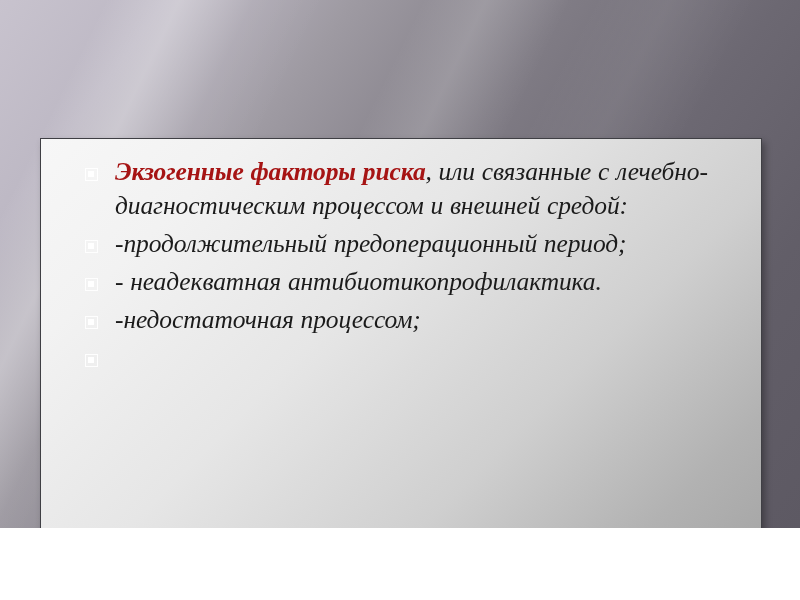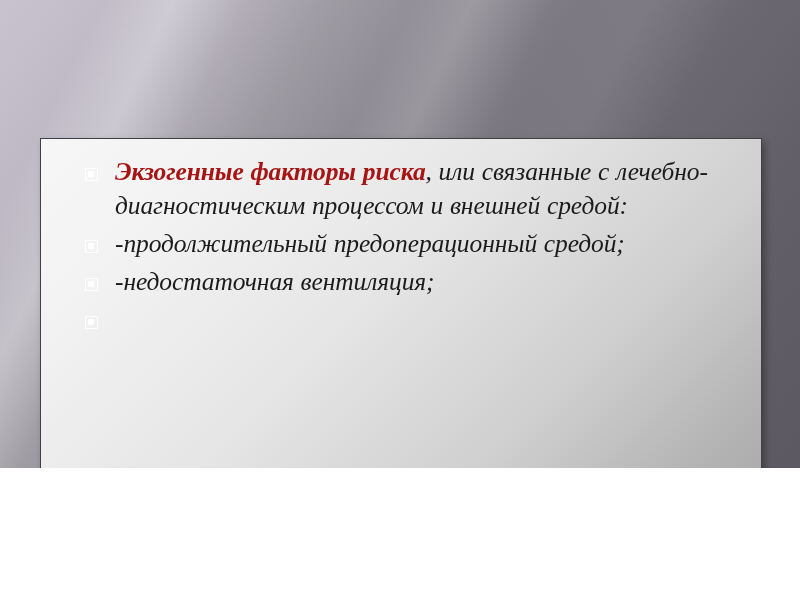--- a/index.html
+++ b/index.html
@@ -10,21 +10,21 @@
     overflow: hidden;
   }
   body {
     font-family: "Liberation Serif", "DejaVu Serif", serif;
   }
 
   
   #slide {
     position: relative;
     width: 800px;
-    height: 468px;
+    height: 528px;
     background:
       
       linear-gradient(116deg,
         rgba(255,255,255,0.00)  0%,
         rgba(255,255,255,0.00) 10%,
         rgba(255,255,255,0.30) 17%,
         rgba(255,255,255,0.05) 24%,
         rgba(255,255,255,0.00) 31%,
         rgba(255,255,255,0.00) 40%,
         rgba(255,255,255,0.16) 46%,
@@ -132,28 +132,32 @@
 
     <ul id="bullet-list">
 
       <li class="bullet-item">
         <span class="bullet-marker"></span>
         <span class="lead-red">Экзогенные факторы риска</span><span class="body-text">, или связанные с лечебно-диагностическим процессом и внешней средой:</span>
       </li>
 
       <li class="bullet-item">
         <span class="bullet-marker"></span>
-        <span class="body-text">-продолжительный предоперационный средой;</span>
+        <span class="body-text">-продолжительный предоперационный период;</span>
       </li>
-
 
 
       <li class="bullet-item">
         <span class="bullet-marker"></span>
-        <span class="body-text">-недостаточная вентиляция;</span>
+        <span class="body-text">- неадекватная антибиотикопрофилактика.</span>
+      </li>
+
+      <li class="bullet-item">
+        <span class="bullet-marker"></span>
+        <span class="body-text">-недостаточная процессом;</span>
       </li>
 
       <li class="bullet-item">
         <span class="bullet-marker"></span>
       </li>
 
     </ul>
   </div>
 </div>
 

